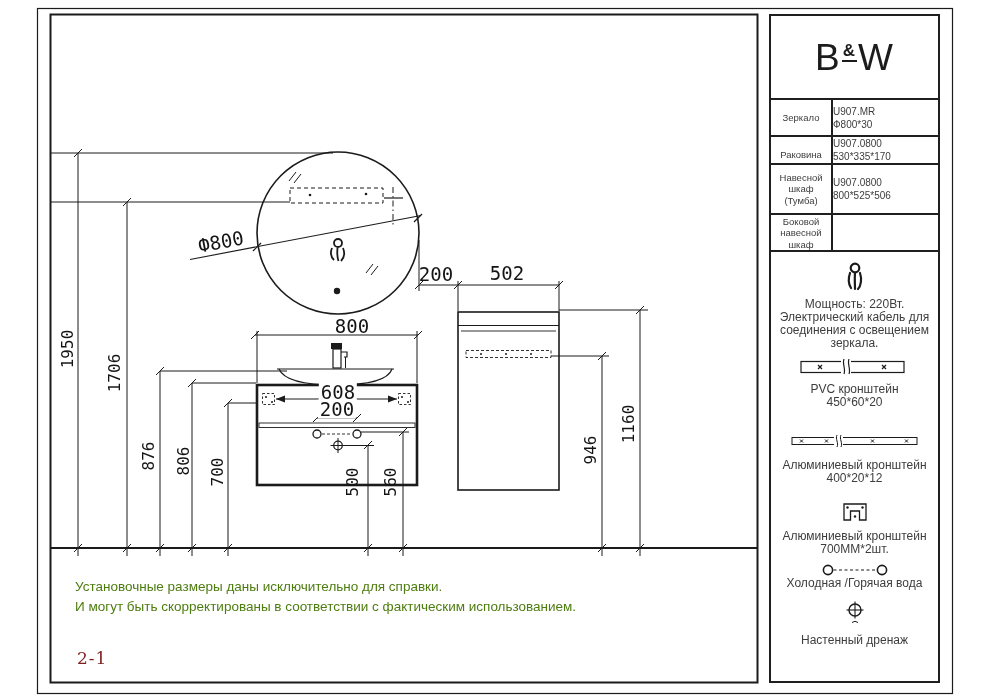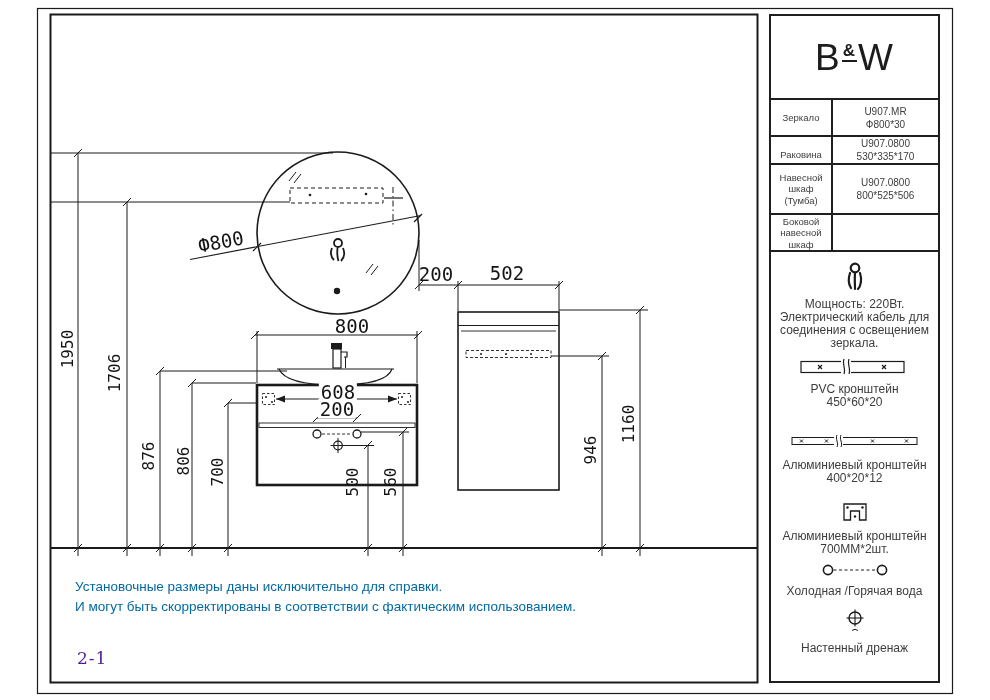--- a/index.html
+++ b/index.html
@@ -18,28 +18,28 @@
   
   .tb{position:absolute;left:769px;top:14px;width:171px;height:669px;background:#fff;
       border:2px solid #1f1f1f;box-sizing:border-box;color:#3d3d3d;}
   .tb *{box-sizing:border-box;}
   .tb-logo{height:84px;border-bottom:2px solid #1f1f1f;display:flex;align-items:center;justify-content:center;}
   .brand{display:flex;align-items:flex-start;color:#1c1c1c;font-size:37px;letter-spacing:1px;line-height:1;}
   .brand .amp{font-size:17px;font-weight:600;border-bottom:2px solid #1c1c1c;margin:3px 1px 0 1px;padding:0 1px 1px 1px;line-height:1;}
   .tb-row{display:flex;border-bottom:2px solid #1f1f1f;}
   .tb-row .lab{width:62px;border-right:2px solid #1f1f1f;display:flex;align-items:center;
       justify-content:center;text-align:center;font-size:9.5px;line-height:11.5px;padding:18px;}
-  .tb-row .val{flex:1;display:flex;flex-direction:column;align-items:center;justify-content:center;
+  .tb-row .val{flex:1;display:flex;flex-direction:column;align-items:flex-start;justify-content:center;
       font-size:10px;line-height:13px;text-align:center;}
   .tb-info{text-align:center;font-size:12px;line-height:13px;}
   .tb-info svg{display:block;margin:0 auto;}
   .cap{margin:0 auto;width:152px;}
-  .note{position:absolute;left:75px;top:577px;font-size:13.5px;line-height:19.5px;color:#0369a1;}
+  .note{position:absolute;left:75px;top:577px;font-size:13.5px;line-height:19.5px;color:#4d7c0f;}
   .sheetno{position:absolute;left:77px;top:648px;font-family:"DejaVu Serif",serif;
-      font-size:17px;color:#4c1d95;letter-spacing:1px;}
+      font-size:17px;color:#7f1d1d;letter-spacing:1px;}
 </style>
 </head>
 <body>
 
 <div id="sheet">
 
   <svg class="linework" width="990" height="700" viewBox="0 0 990 700">
 
     <g>
       <rect x="37.5" y="8.5" width="915" height="685" stroke-width="1.2"></rect>
@@ -285,21 +285,21 @@
       <div style="margin-top:9px">Алюминиевый кронштейн</div>
       <div>700ММ*2шт.</div>
 
       <svg width="66" height="14" viewBox="0 0 66 14" style="margin-top:7px">
         <g stroke="#1b1b1b" fill="none">
           <circle cx="6" cy="7" r="4.6" stroke-width="1.6"></circle>
           <circle cx="60" cy="7" r="4.6" stroke-width="1.6"></circle>
           <line x1="11.5" y1="7" x2="54.5" y2="7" stroke-width="1.2" stroke-dasharray="3 2.5"></line>
         </g>
       </svg>
-      <div style="margin-top:8px">Холодная /Горячая вода</div>
+      <div style="">Холодная /Горячая вода</div>
 
       <svg width="20" height="24" viewBox="0 0 20 24" style="margin-top:11px">
         <g stroke="#1b1b1b" fill="none">
           <circle cx="10" cy="9" r="6" stroke-width="1.4"></circle>
           <line x1="1.5" y1="9" x2="18.5" y2="9" stroke-width="1.1"></line>
           <line x1="10" y1="0.5" x2="10" y2="17.5" stroke-width="1.1"></line>
           <path d="M7 21.5 Q10 19 13 21.5" stroke-width="1"></path>
         </g>
       </svg>
       <div style="margin-top:9px">Настенный дренаж</div>

